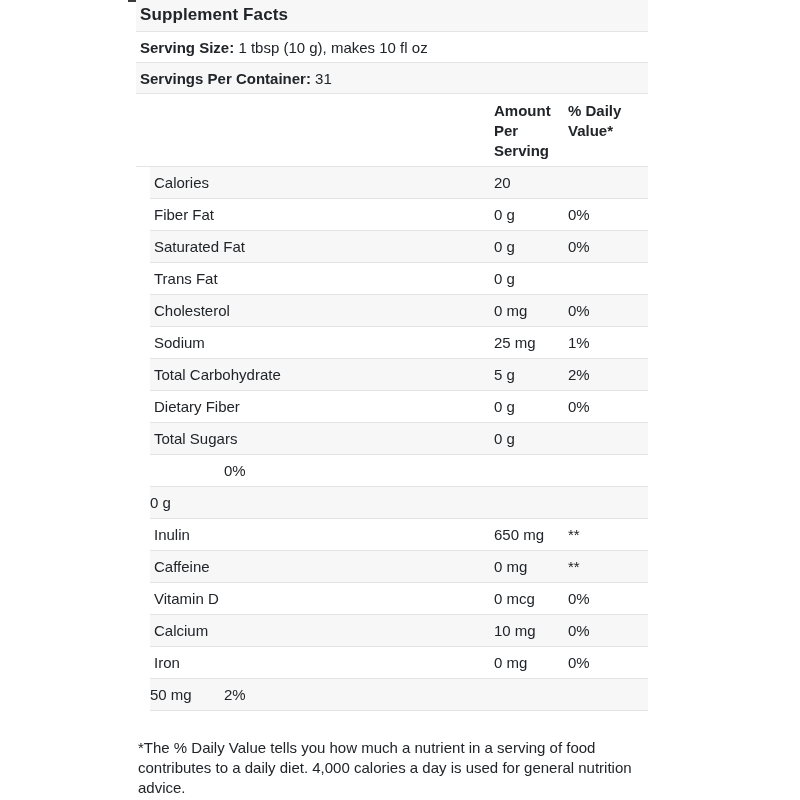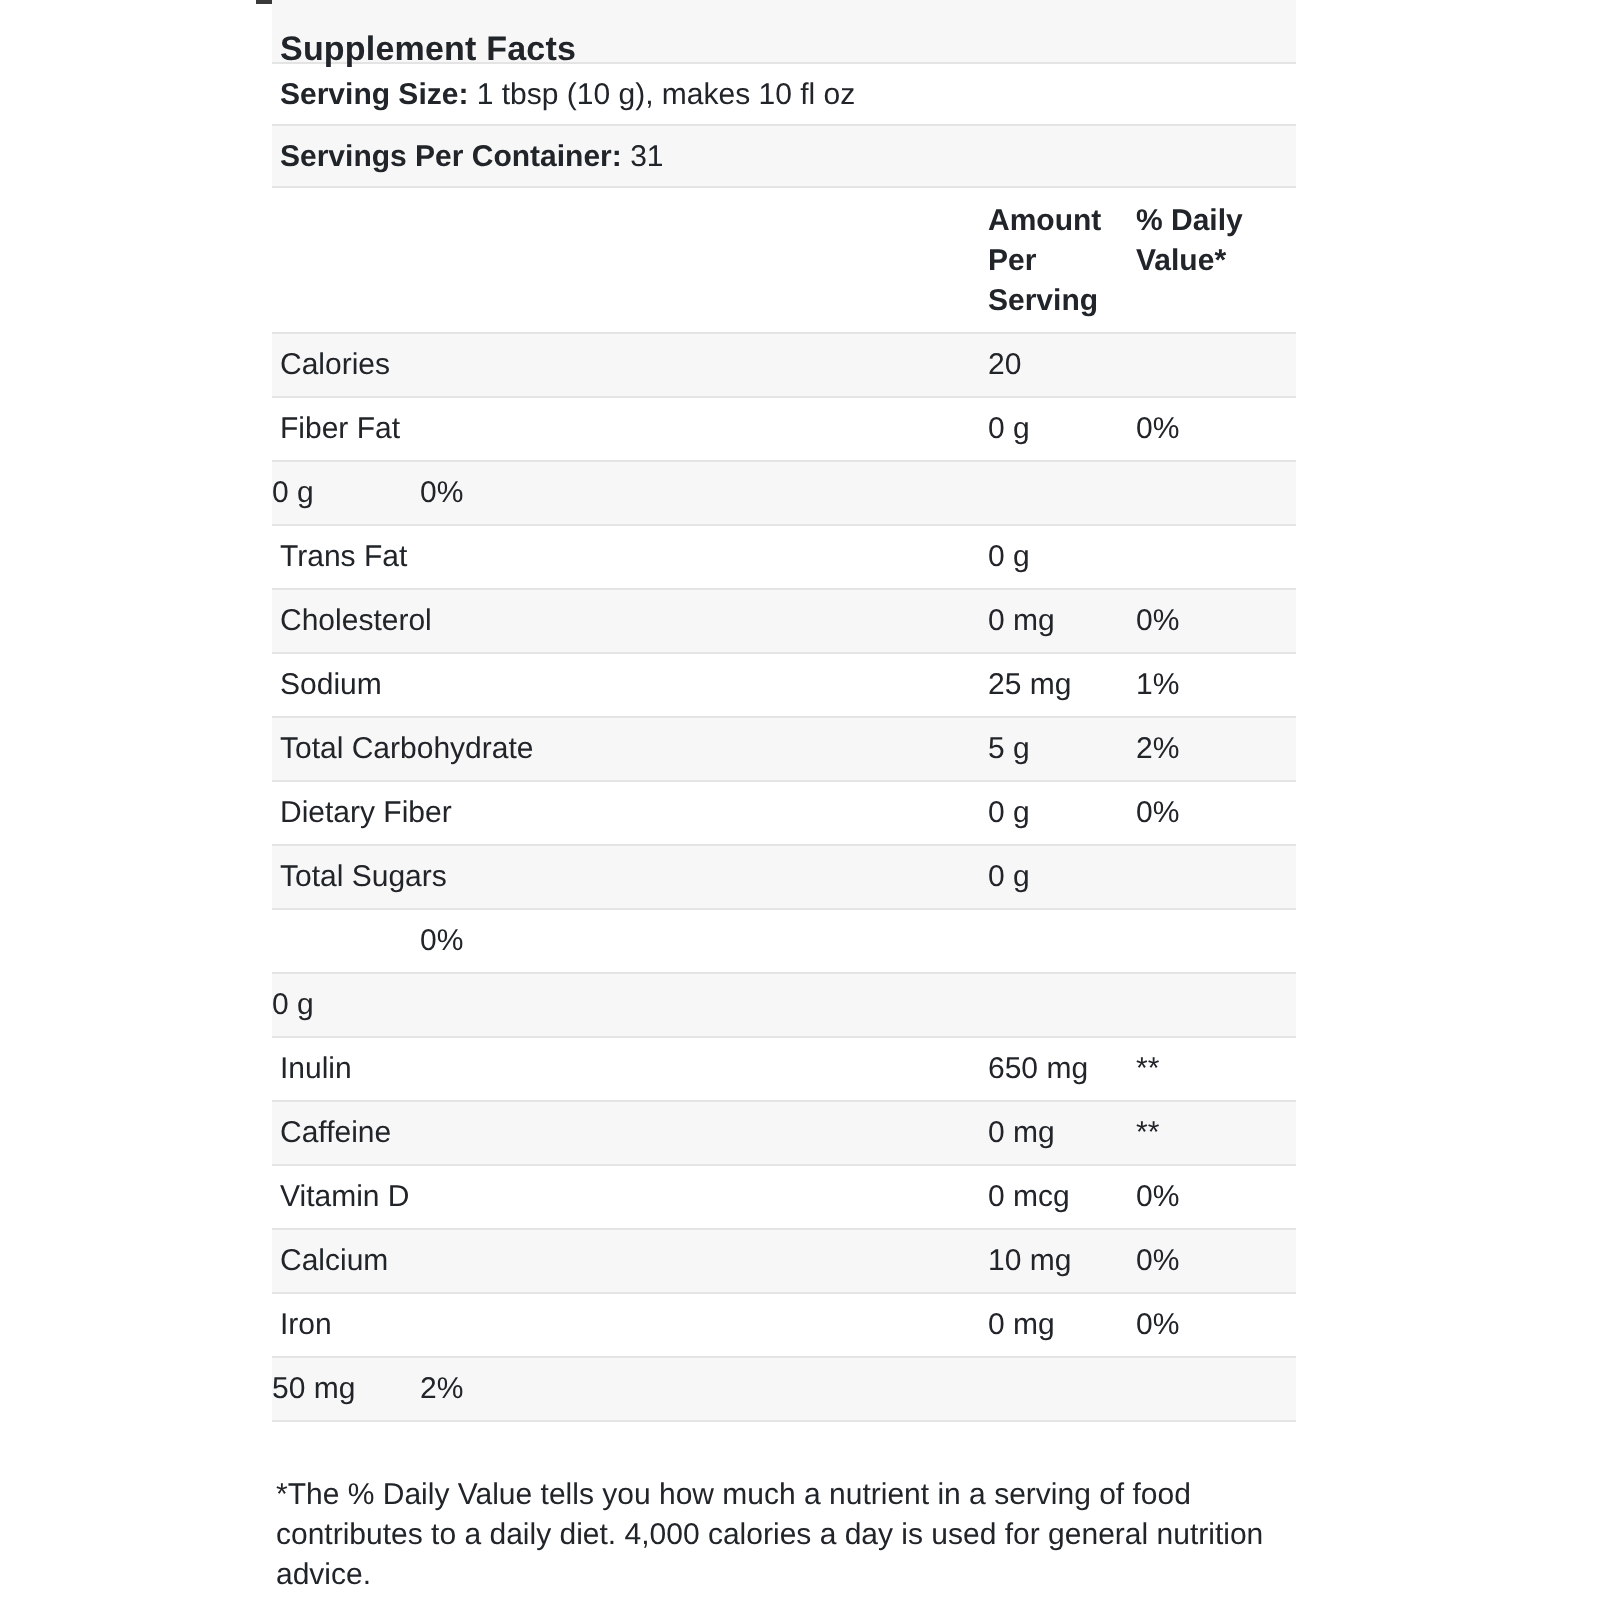--- a/index.html
+++ b/index.html
@@ -35,21 +35,21 @@
   }
   .frow {
     box-sizing: border-box;
     border-bottom: 1px solid #e4e4e4;
     display: flex;
     align-items: flex-start;
   }
   .frow.stripe { background: #f7f7f7; }
   .row-title {
     height: 32px;
-    padding: 15px 0 0 4px;
+    padding: 5px 0 0 4px;
     font-size: 17px;
     font-weight: 700;
     letter-spacing: 0.1px;
   }
   .row-serving {
     height: 31px;
     padding: 7px 0 0 4px;
     line-height: 17px;
   }
   .row-serving .lbl { font-weight: 700; }
@@ -57,20 +57,21 @@
     height: 73px;
     padding-top: 7px;
     font-weight: 700;
     line-height: 20px;
     justify-content: space-between;
   }
   .row-data {
     height: 32px;
     padding-top: 7px;
     line-height: 17px;
+    margin-left: 14px;
   }
   .c-label {
     flex: 1 1 auto;
     padding-left: 4px;
     min-width: 0;
   }
   .c-amount {
     flex: 0 0 74px;
     width: 74px;
   }
@@ -118,20 +119,21 @@
           <div class="c-label">Calories</div>
           <div class="c-amount">20</div>
           <div class="c-dv"></div>
         </div>
         <div class="frow row-data">
           <div class="c-label">Fiber Fat</div>
           <div class="c-amount">0 g</div>
           <div class="c-dv">0%</div>
         </div>
         <div class="frow row-data stripe">
+          <div class="c-label">Saturated Fat</div>
           <div class="c-amount">0 g</div>
           <div class="c-dv">0%</div>
         </div>
         <div class="frow row-data">
           <div class="c-label">Trans Fat</div>
           <div class="c-amount">0 g</div>
           <div class="c-dv"></div>
         </div>
         <div class="frow row-data stripe">
           <div class="c-label">Cholesterol</div>

